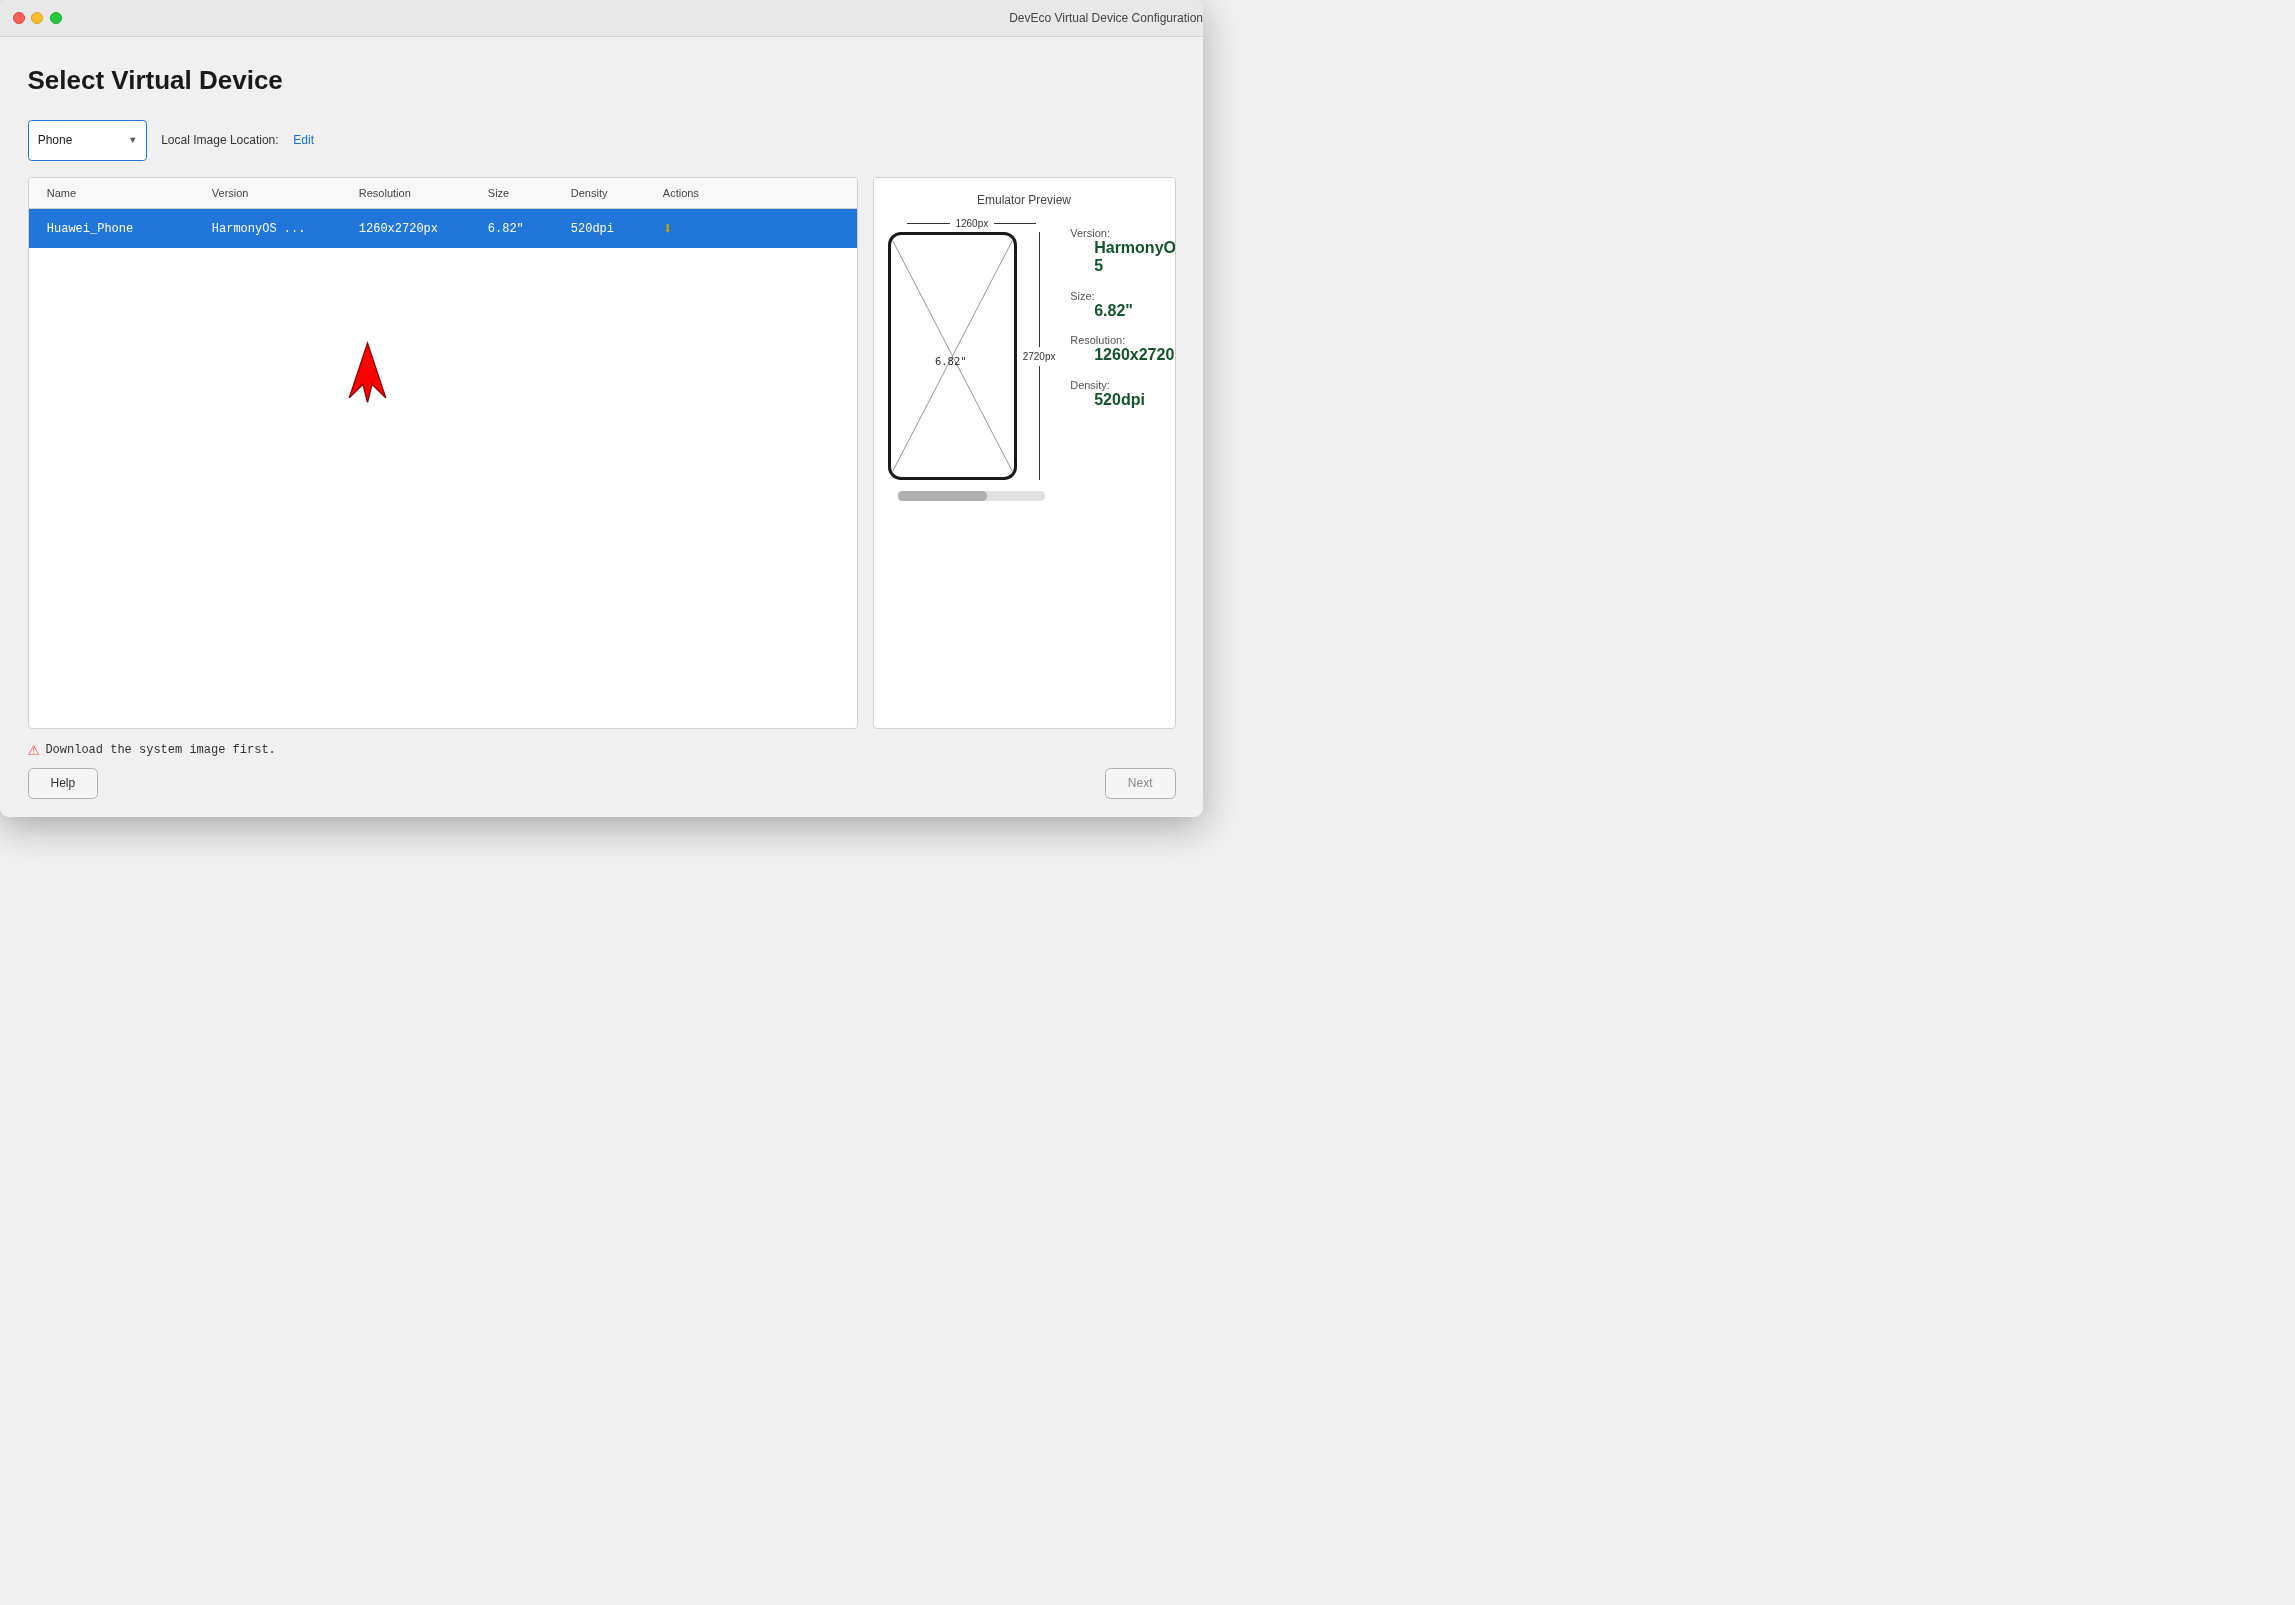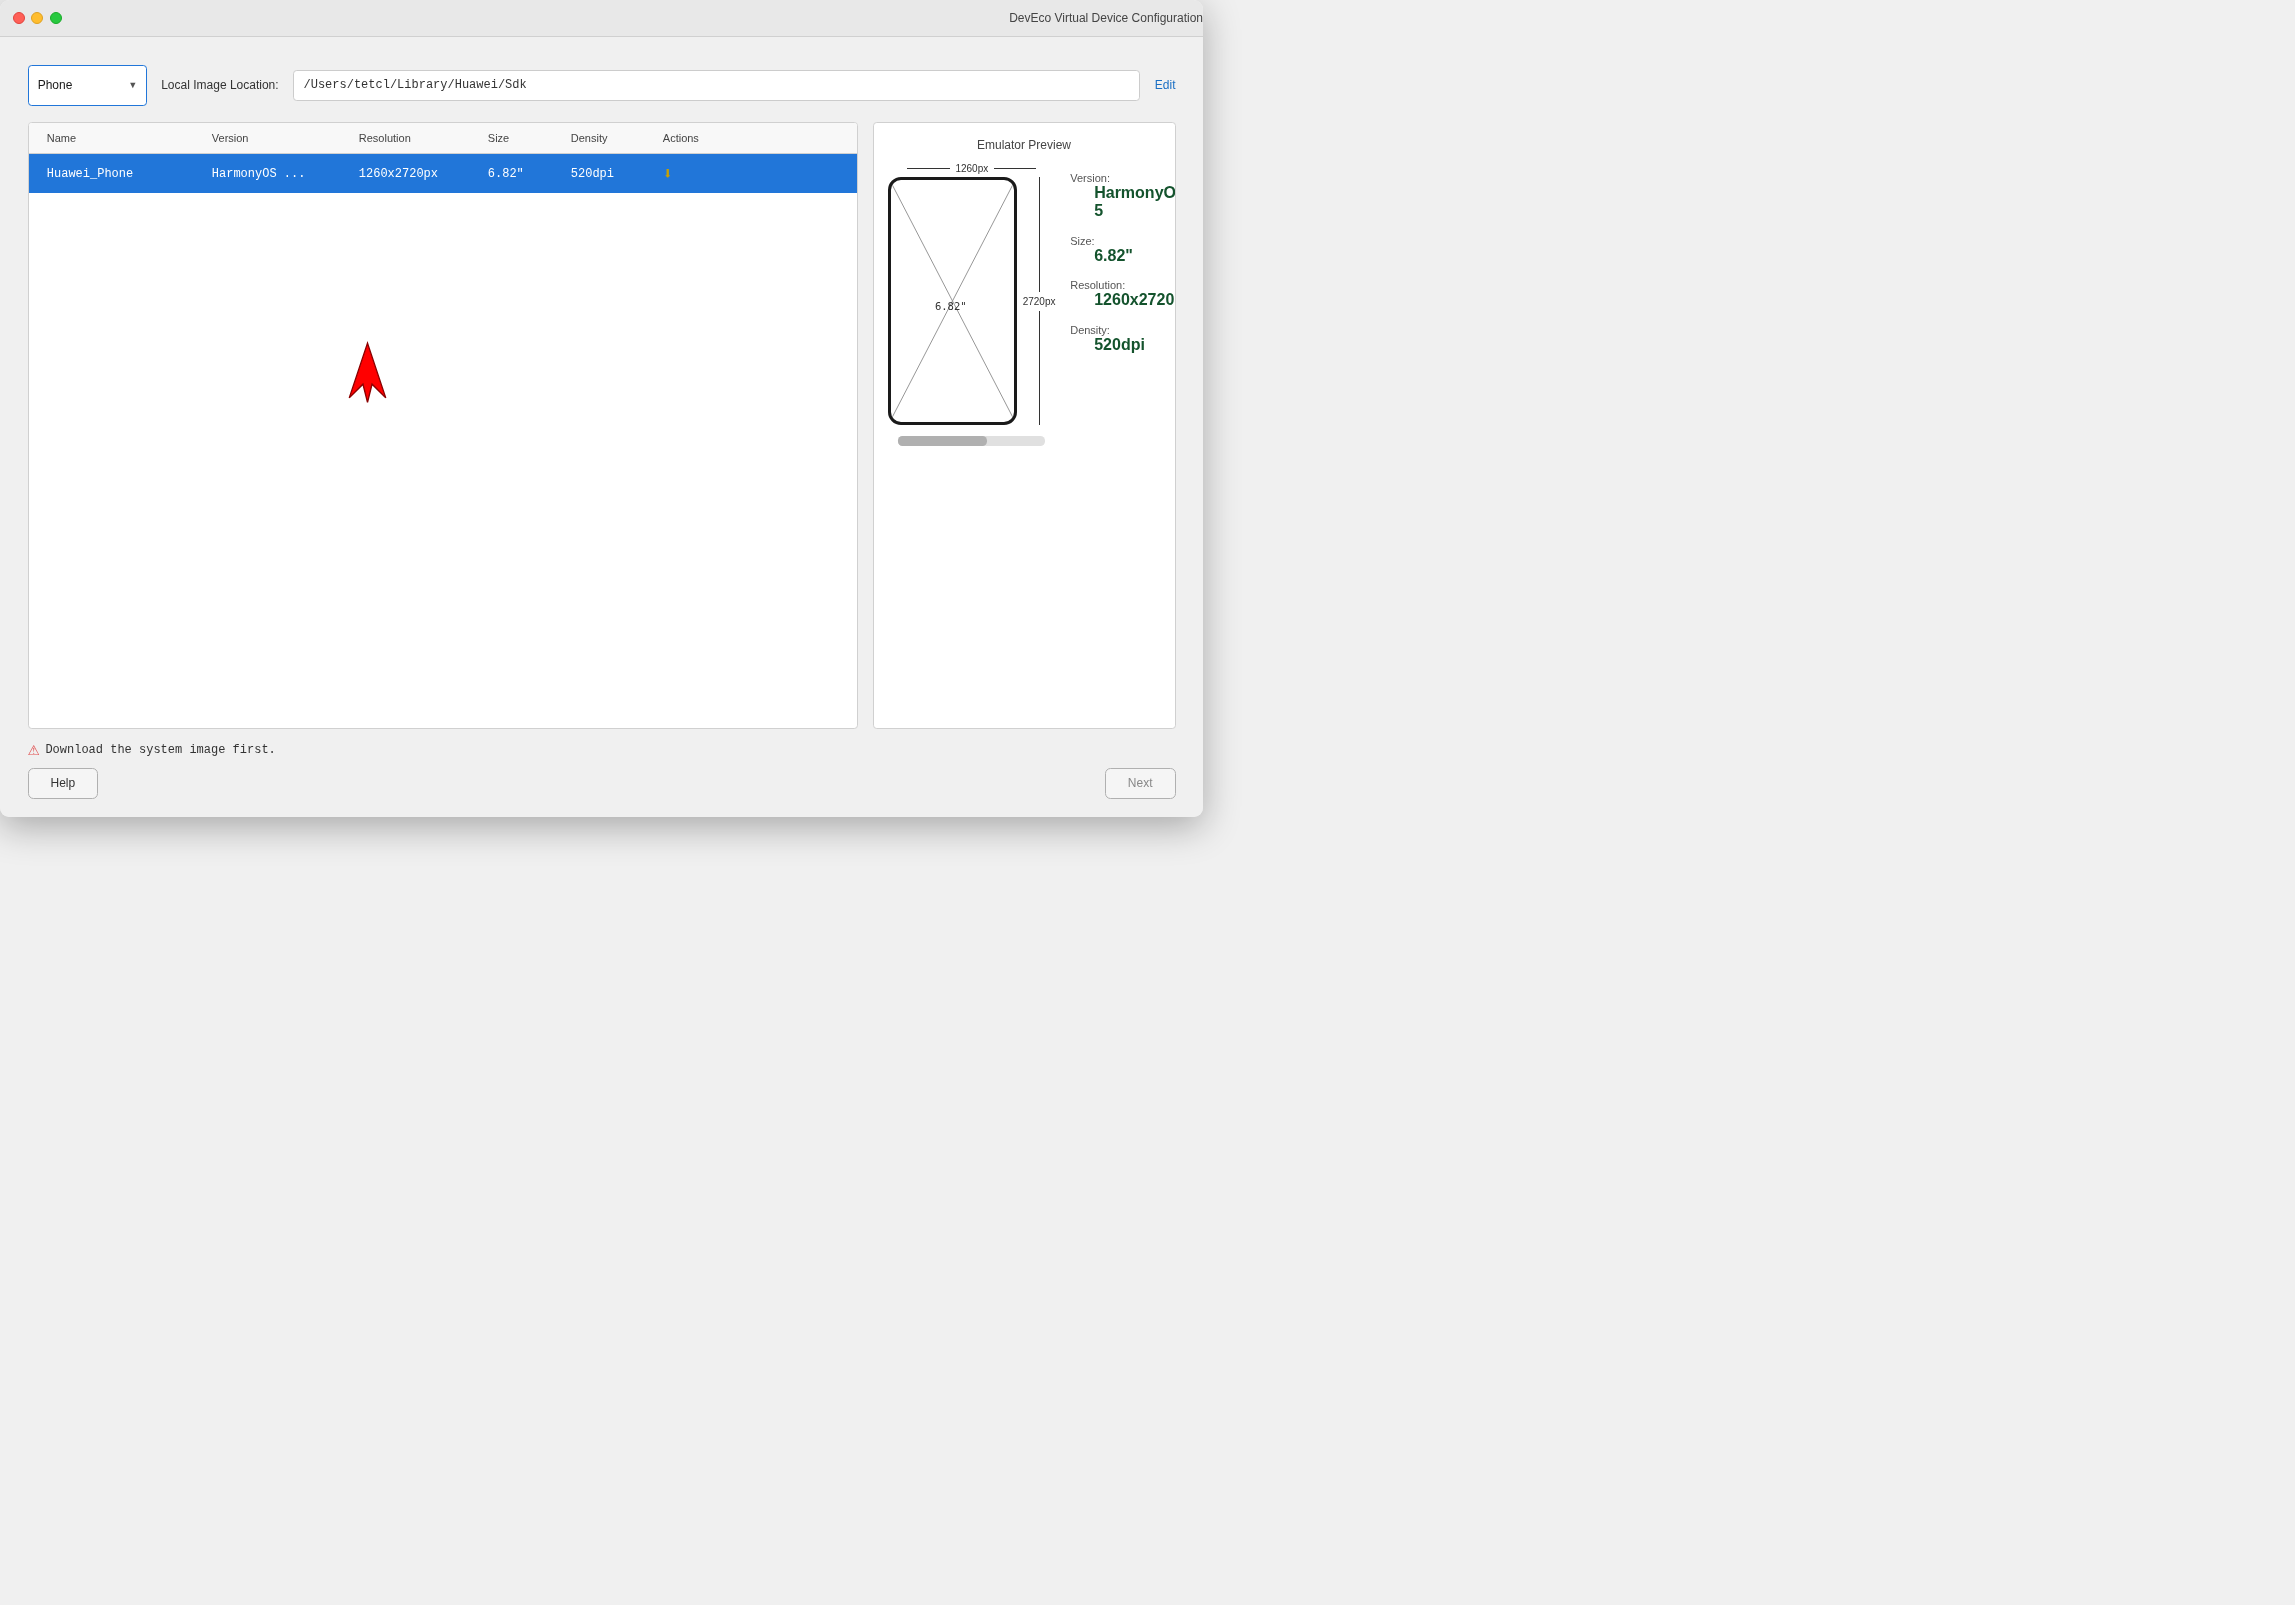--- a/index.html
+++ b/index.html
@@ -375,34 +375,34 @@
   <div class="traffic-lights">
     <div class="traffic-light red"></div>
     <div class="traffic-light yellow"></div>
     <div class="traffic-light green"></div>
   </div>
   <span class="title-text">DevEco Virtual Device Configuration</span>
 </div>
 
 <div class="main-content">
 
+  <h1 class="page-title">Select Virtual Device</h1>
 
   <div class="filter-row">
     <div class="select-wrapper">
       <select>
         <option>Phone</option>
         <option>Tablet</option>
         <option>TV</option>
         <option>Watch</option>
         <option>Car</option>
       </select>
       <span class="select-arrow">▼</span>
     </div>
     <span class="location-label">Local Image Location:</span>
-    <input class="location-input" type="text" value="/Users/tetcl/Library/Huawei/Sdk" style="">
     <a class="edit-link">Edit</a>
   </div>
 
   <div class="content-area">
 
     <div class="table-section">
       <div class="table-header">
         <div class="table-header-cell">Name</div>
         <div class="table-header-cell">Version</div>
         <div class="table-header-cell">Resolution</div>

